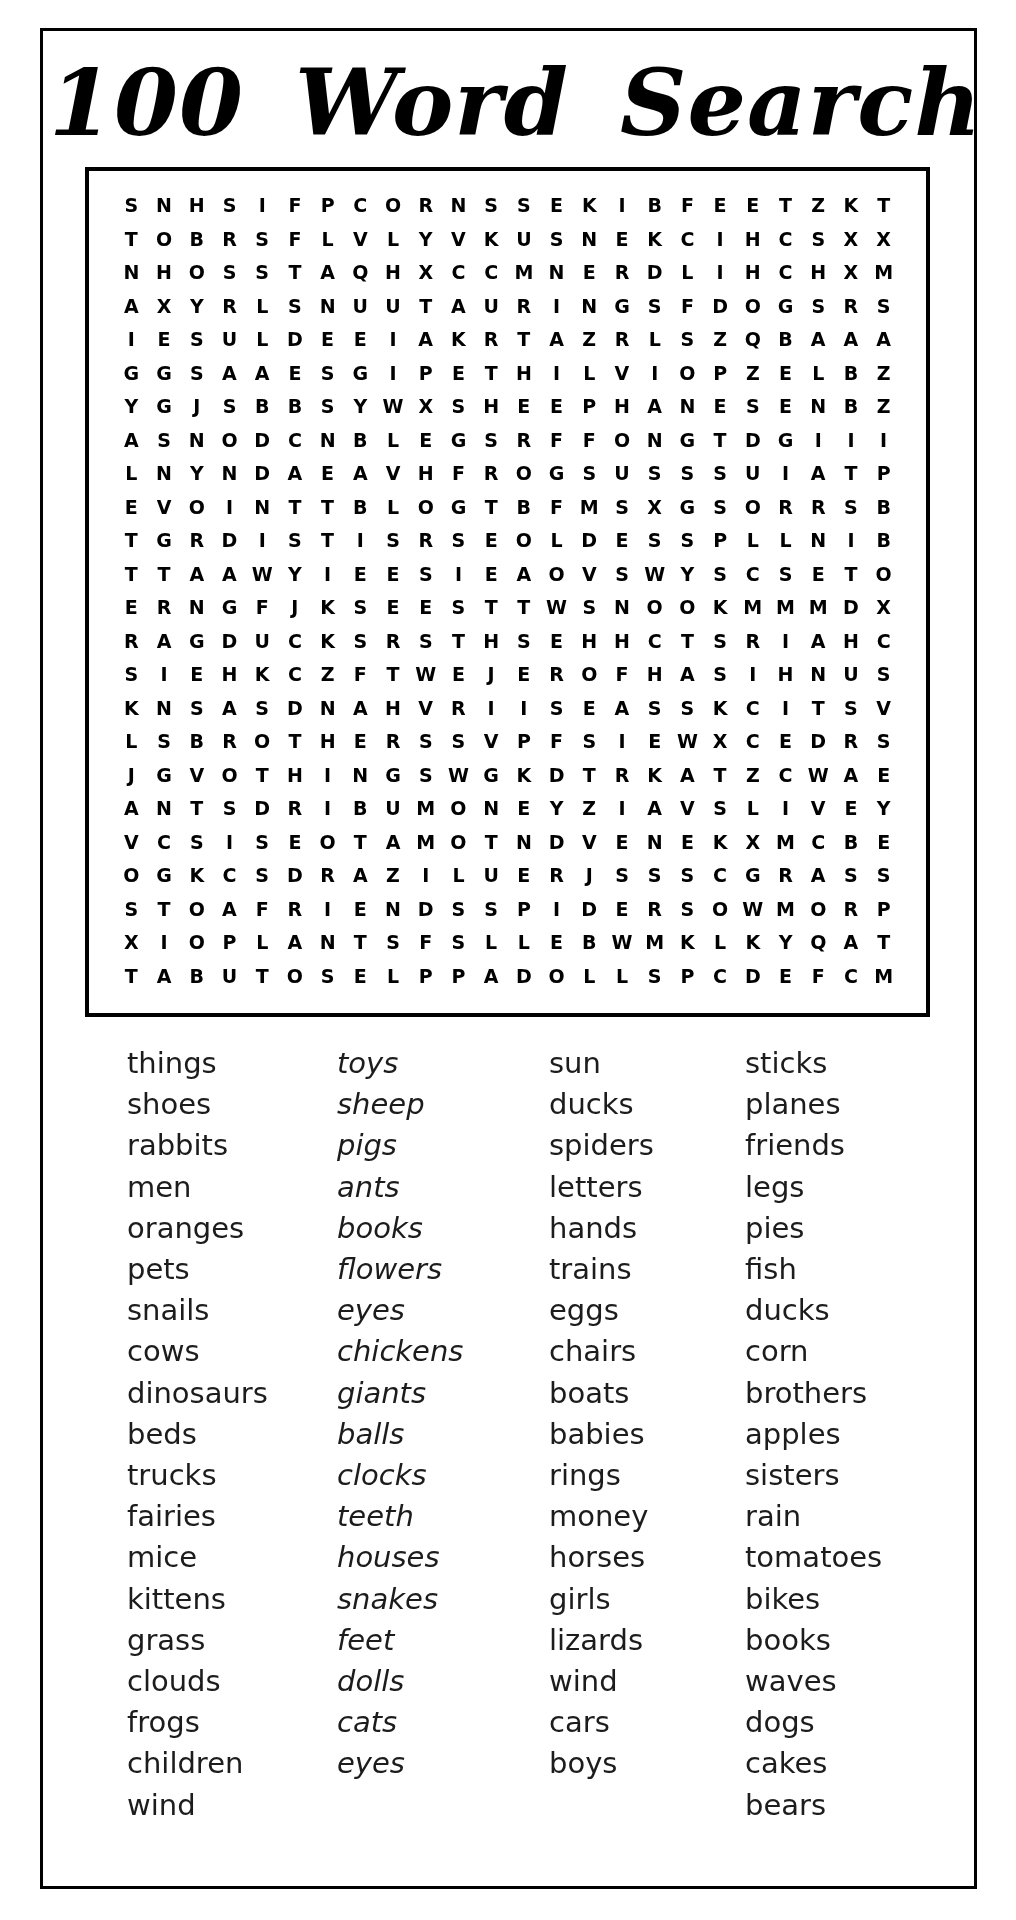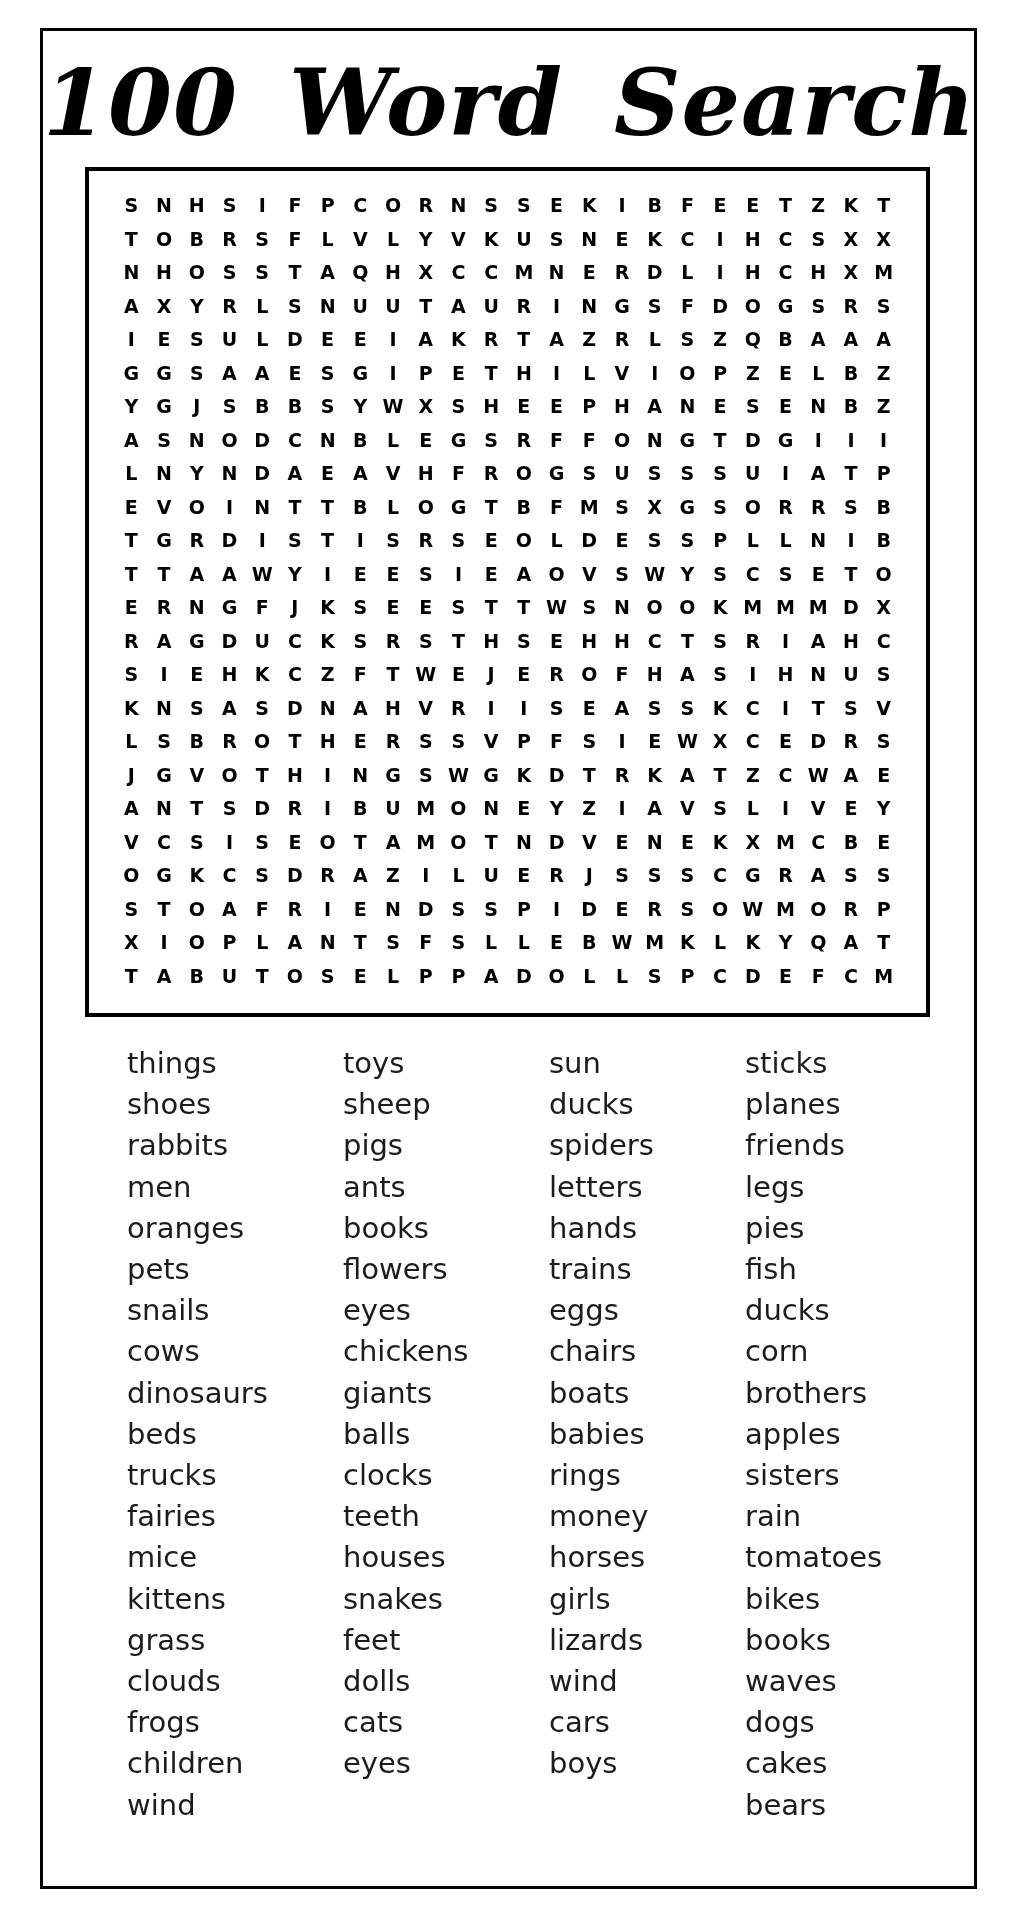--- a/index.html
+++ b/index.html
@@ -31,20 +31,21 @@
     right: 0;
     margin: 0;
     text-align: center;
     font-family: "DejaVu Serif", serif;
     font-style: italic;
     font-weight: bold;
     font-size: 92px;
     letter-spacing: 1px;
     word-spacing: 18px;
     white-space: nowrap;
+    padding-left: 6px;
   }
   .grid-box {
     position: absolute;
     left: 42px;
     top: 136px;
     width: 845px;
     height: 850px;
     border: 4px solid #000;
     box-sizing: border-box;
   }
@@ -72,21 +73,21 @@
     top: 1012px;
     width: 931px;
     height: 800px;
   }
   .word-col {
     position: absolute;
     top: 0;
     width: 200px;
   }
   .word-col.c0 { left: 84px;  }
-  .word-col.c1 { left: 300px; }
+  .word-col.c1 { left: 294px; font-style: italic; }
   .word-col.c2 { left: 506px; }
   .word-col.c3 { left: 702px; }
   .word-item {
     font-family: "DejaVu Sans", sans-serif;
     font-size: 29px;
     line-height: 41.2px;
     color: #1c1c1c;
     white-space: nowrap;
   }
 </style>

